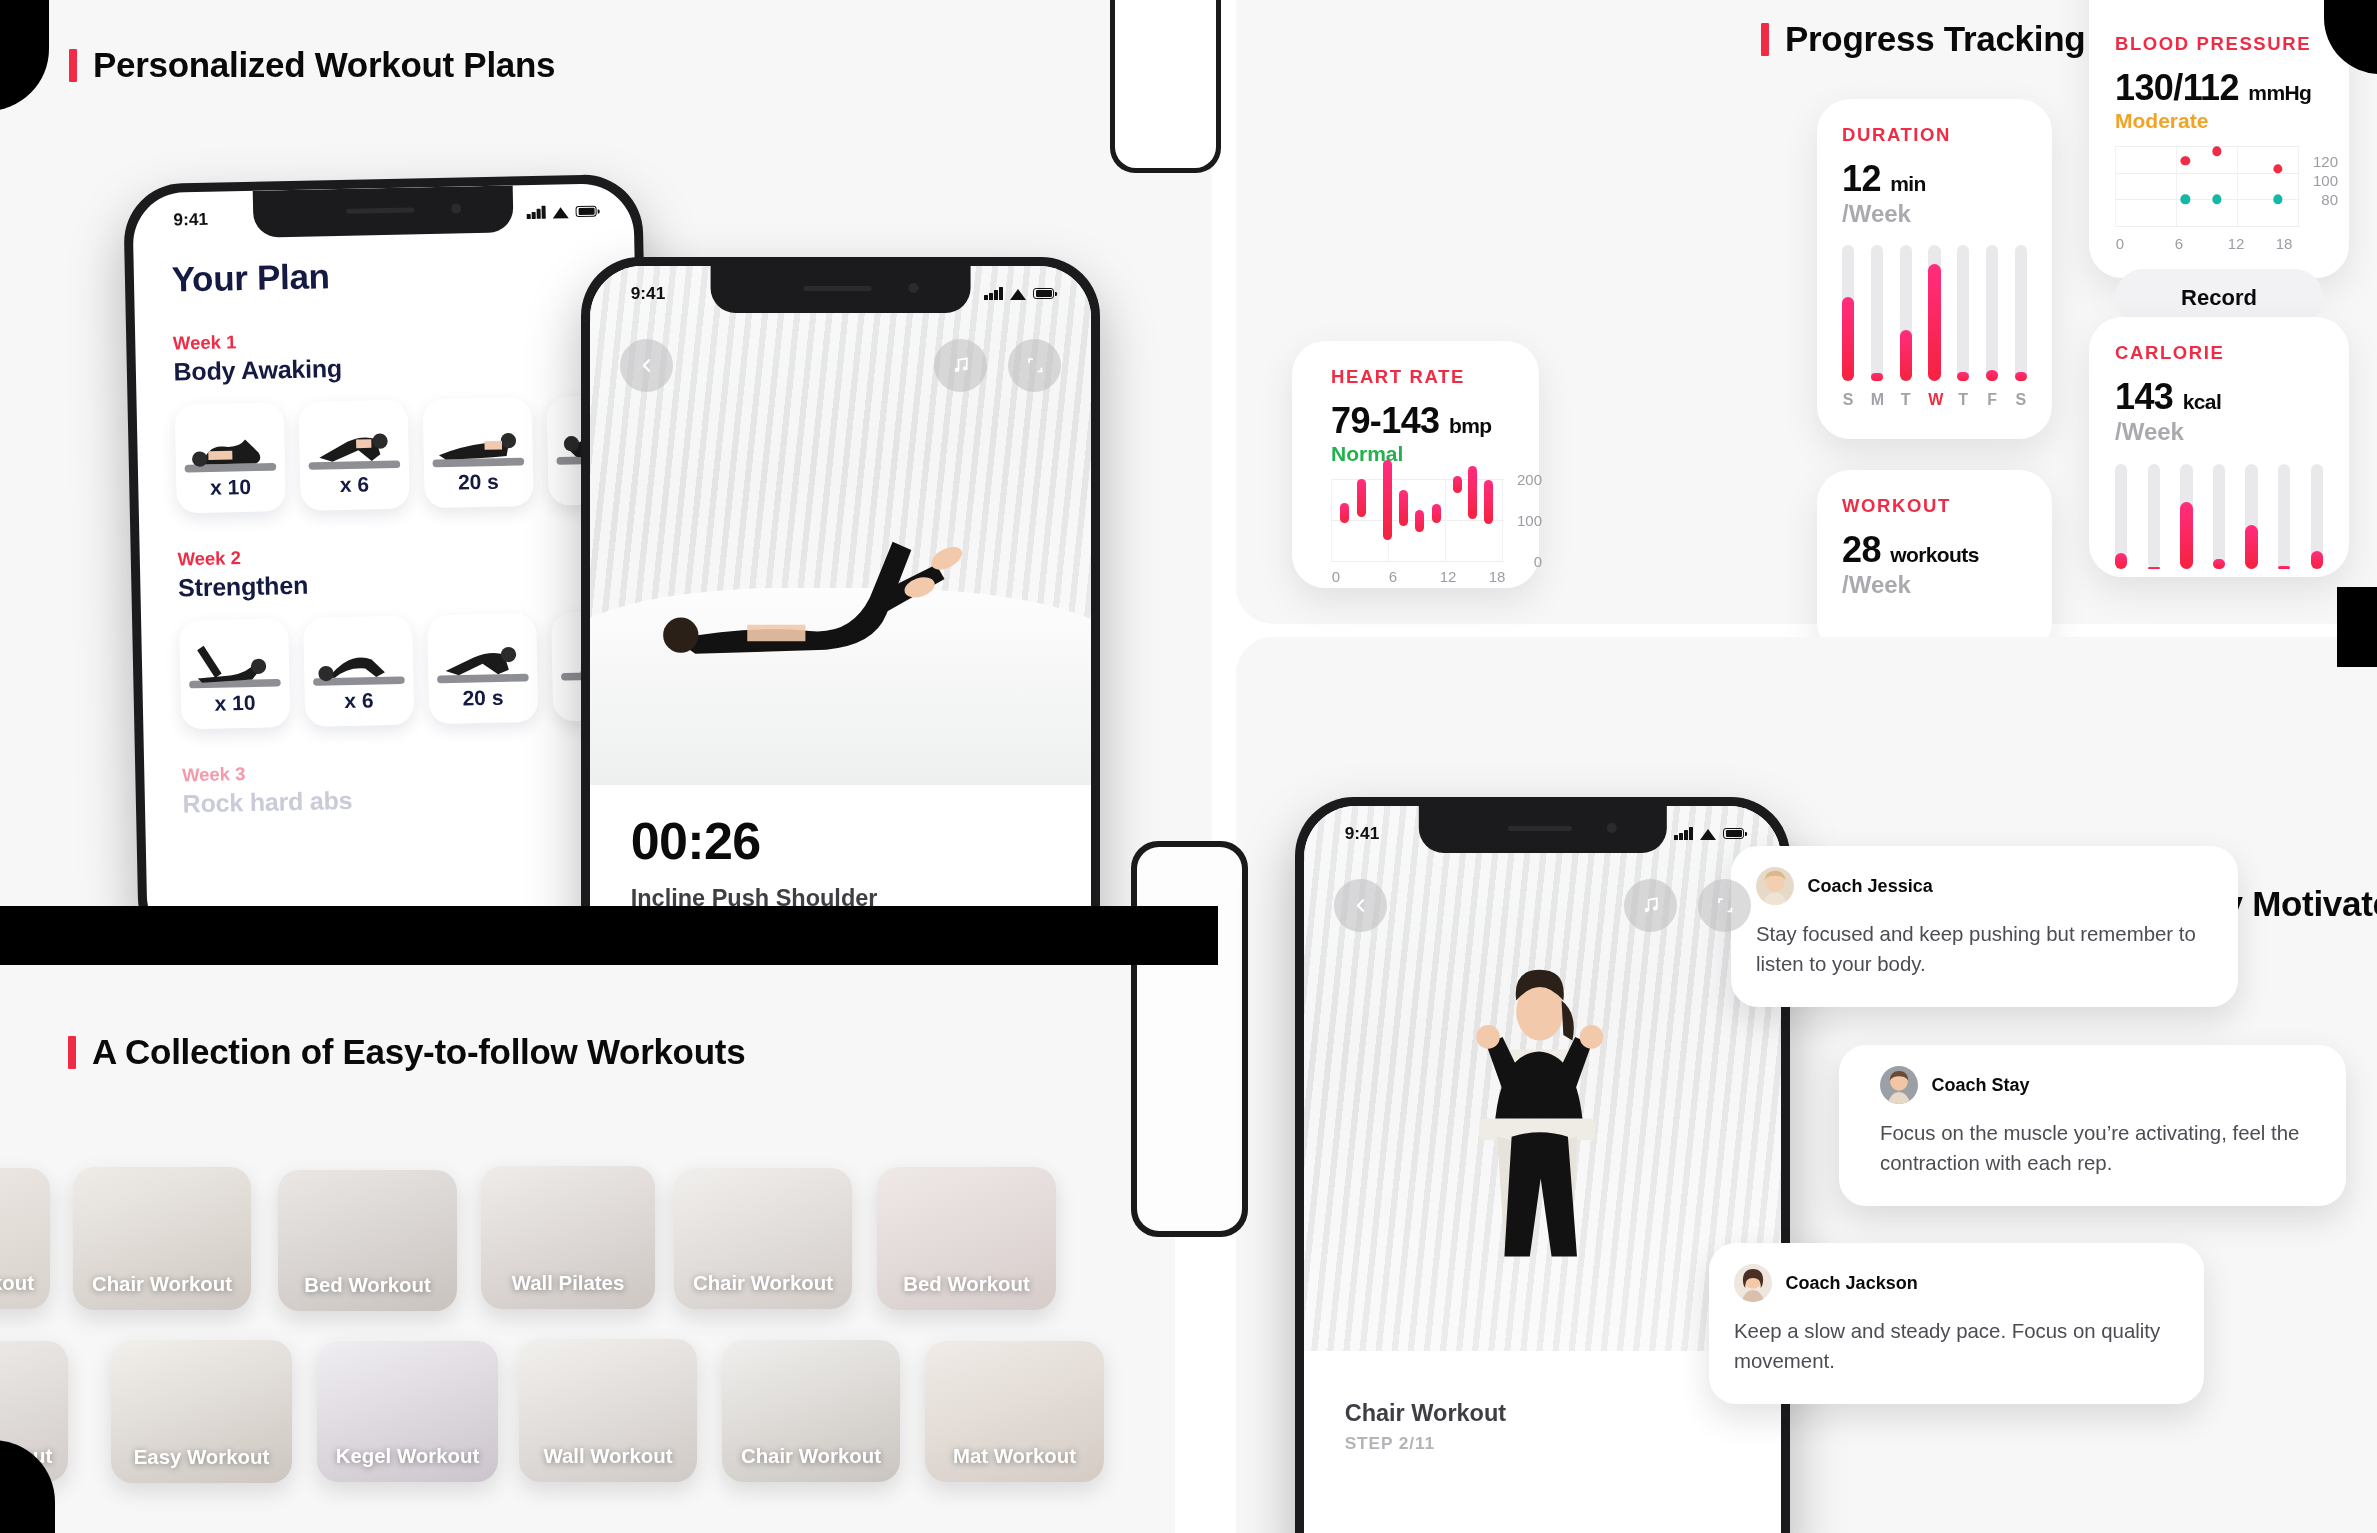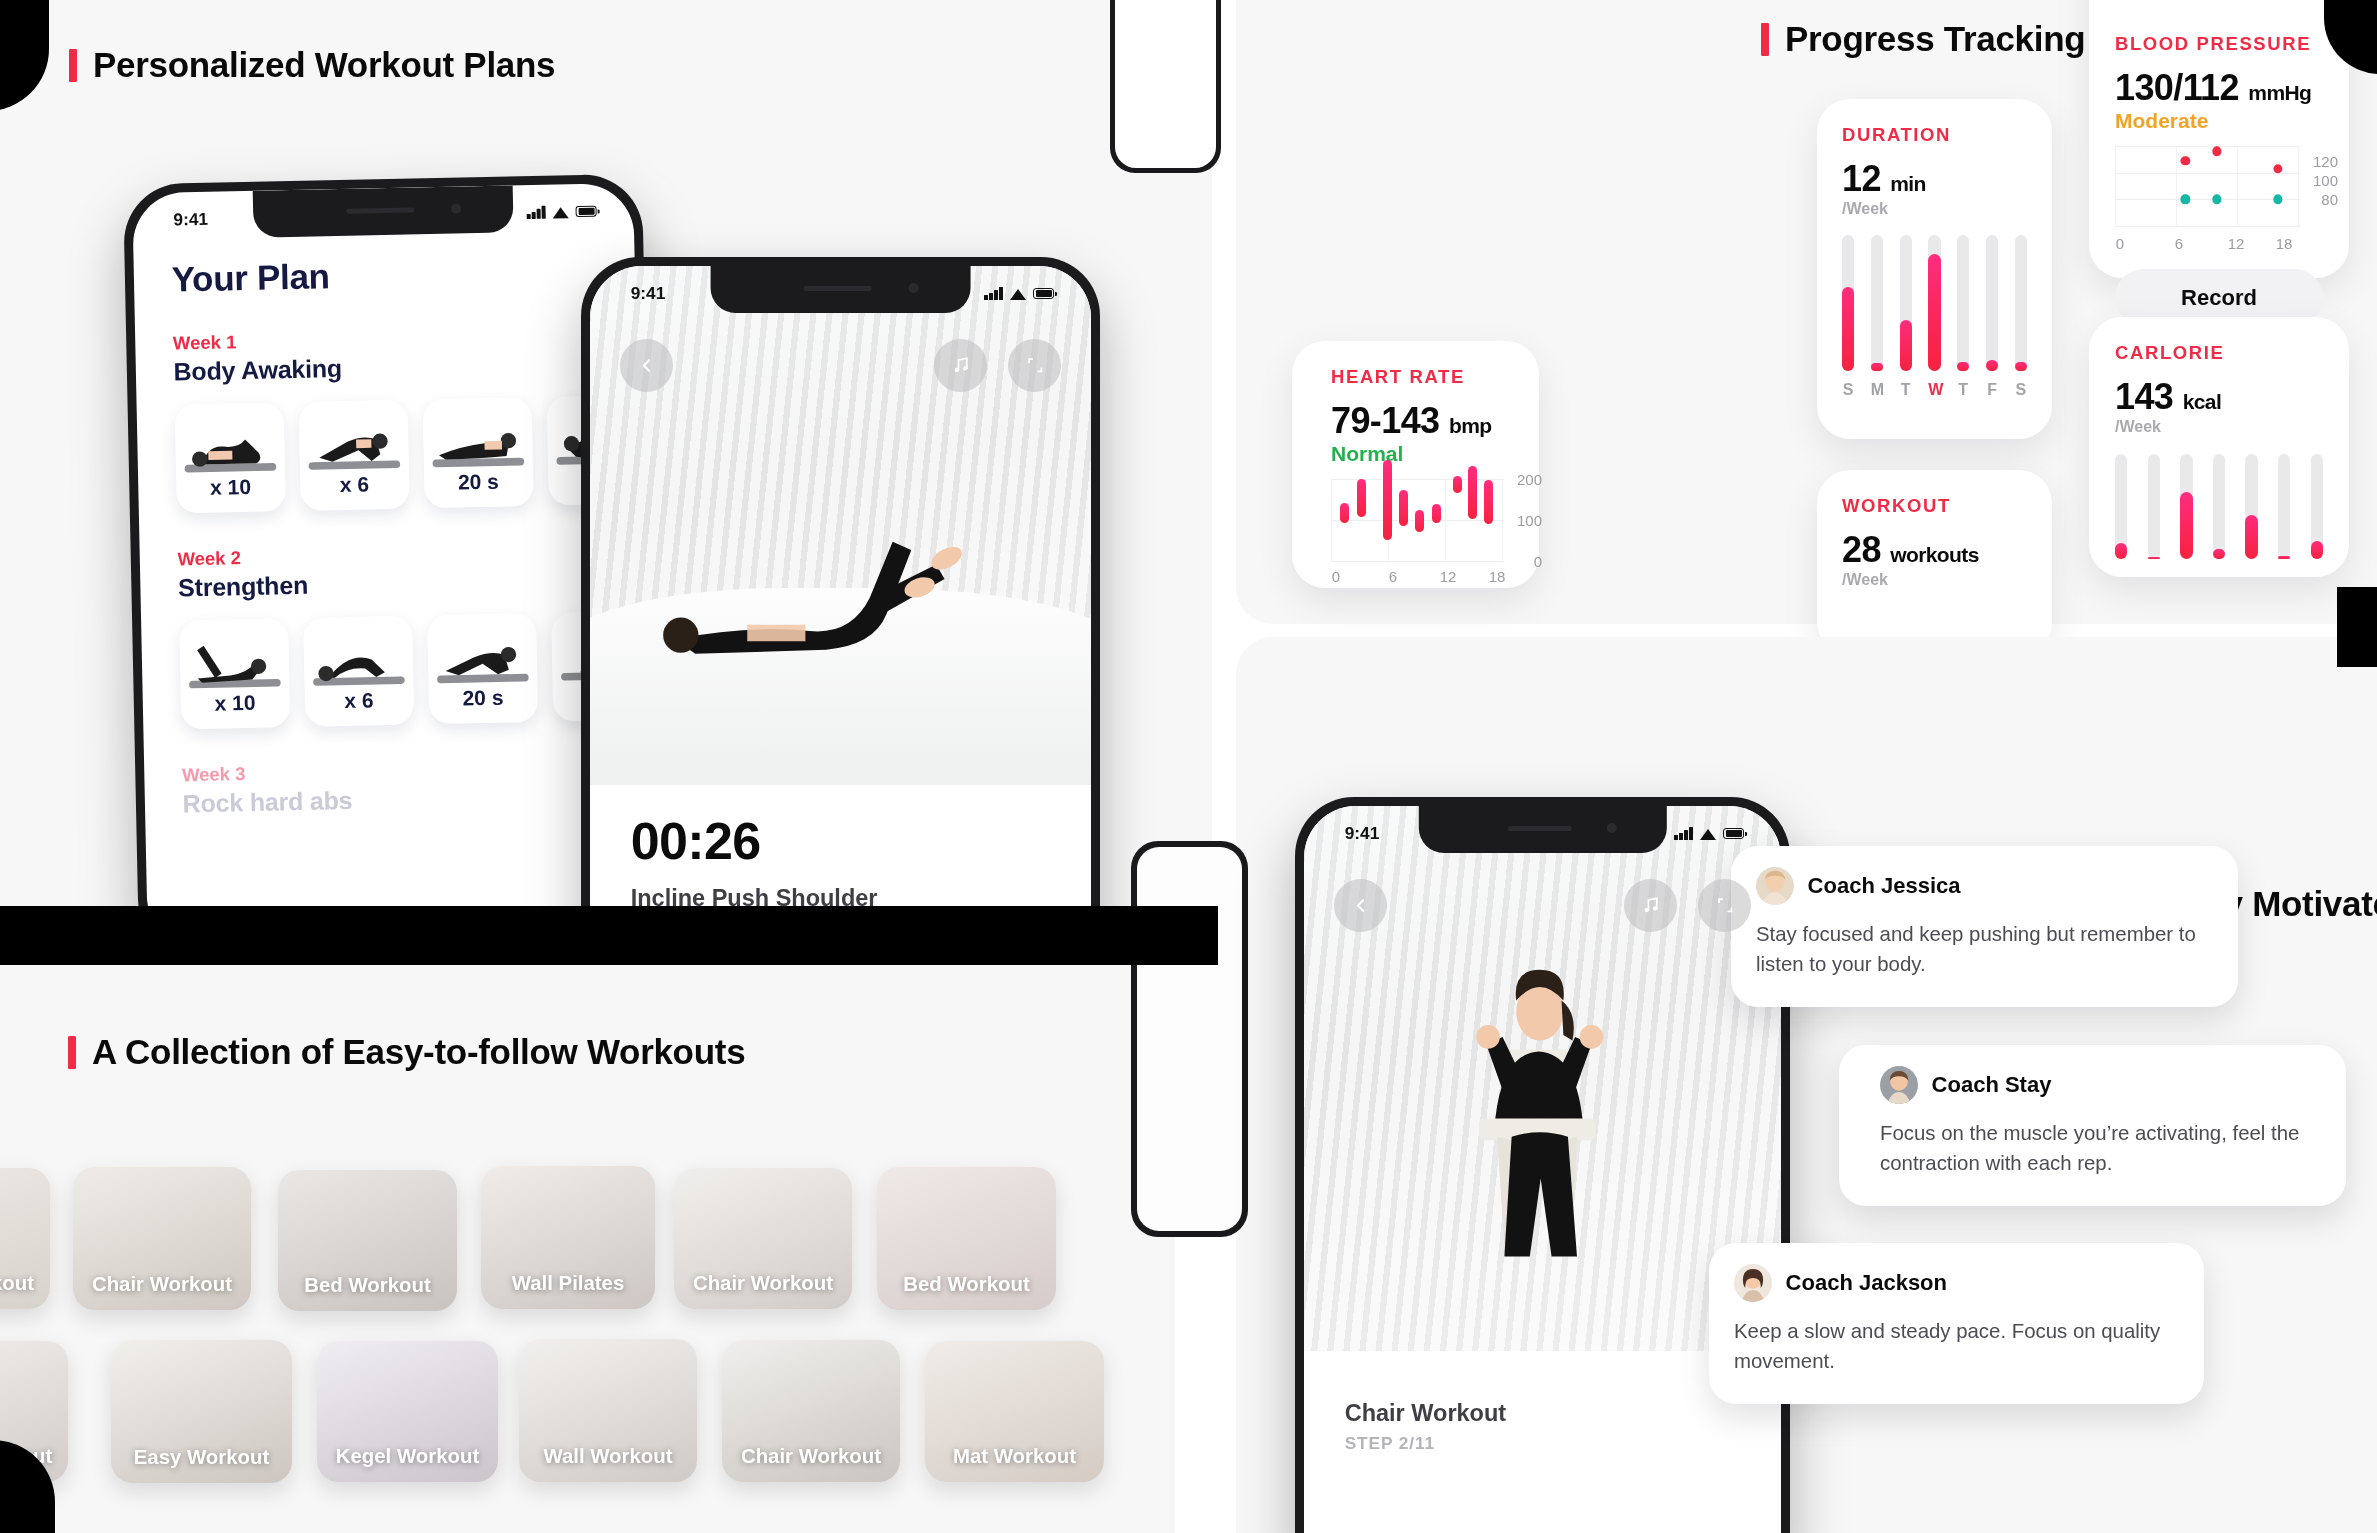--- a/index.html
+++ b/index.html
@@ -106,21 +106,21 @@
 
   
   .card {
     position: absolute; background:#fff; border-radius: 33px;
     box-shadow: 0 13.6px 37px rgba(16,16,30,.09);
     padding: 27px 28.4px;
   }
   .card-kicker { font-size: 18.5px; font-weight: 800; letter-spacing: 1.6px; color:#ef2b45; margin-bottom: 13.6px;}
   .card-big { font-size: 36px; font-weight: 800; color:#0b0b0b; letter-spacing:-0.6px; line-height:1.05;}
   .card-big .unit { font-size: 21px; font-weight: 700; }
-  .card-sub { font-size: 16px; font-weight: 600; color:#a9a9af; margin-top: 2.5px;}
+  .card-sub { font-size: 24px; font-weight: 600; color:#a9a9af; margin-top: 2.5px;}
   .card-status { font-size: 21px; font-weight: 600; margin-top: 2.5px;}
 
   
   #card-hr { left: 1292px; top: 341px; width: 247px; height: 247px; padding: 25px 39px; }
   .hr-chart { position:relative; margin-top: 13.6px; width: 173px; height: 82px; }
   .hr-grid { position:absolute; inset:0; }
   .hr-grid .h { position:absolute; left:0; right:0; height:0.6px; background:#eeeef0;}
   .hr-grid .v { position:absolute; top:0; bottom:0; width:0.6px; background:#f2f2f4;}
   .hr-bar { position:absolute; width: 9.3px; border-radius: 5.6px;
     background: linear-gradient(180deg,#ff2d7e,#f5223f); }
@@ -176,21 +176,21 @@
 
   
   #phone-tips { left: 1295px; top: 797px; width: 495px; height: 797px; }
   .tip-card {
     position:absolute; background:#fff; border-radius: 27px;
     box-shadow: 0 13.6px 33px rgba(16,16,30,.12);
     padding: 21px 27px 27px 25px;
   }
   .tip-head { display:flex; align-items:center; gap: 13.6px; margin-bottom: 13.6px;}
   .avatar { width: 38px; height: 38px; border-radius: 50%; overflow:hidden; flex:0 0 auto; position:relative;}
-  .tip-name { font-size: 22px; font-weight: 700; color:#0b0b0b;}
+  .tip-name { font-size: 18px; font-weight: 700; color:#0b0b0b;}
   .tip-text { font-size: 20.4px; line-height: 1.5; color:#4c4c54; }
 
   #tip-1 { left: 1731px; top: 846px; width: 507px; }
   #tip-2 { left: 1839px; top: 1045px; width: 507px; }
   #tip-3 { left: 1709px; top: 1243px; width: 495px; }
 
   
   #deco-phone { position:absolute; left:1110px; top:-87px; width:111px; height:260px;
     background:#1a1a1c; border-radius:25px; }
   #deco-phone .sc { position:absolute; inset:5px; background:#fff; border-radius:21px;}

